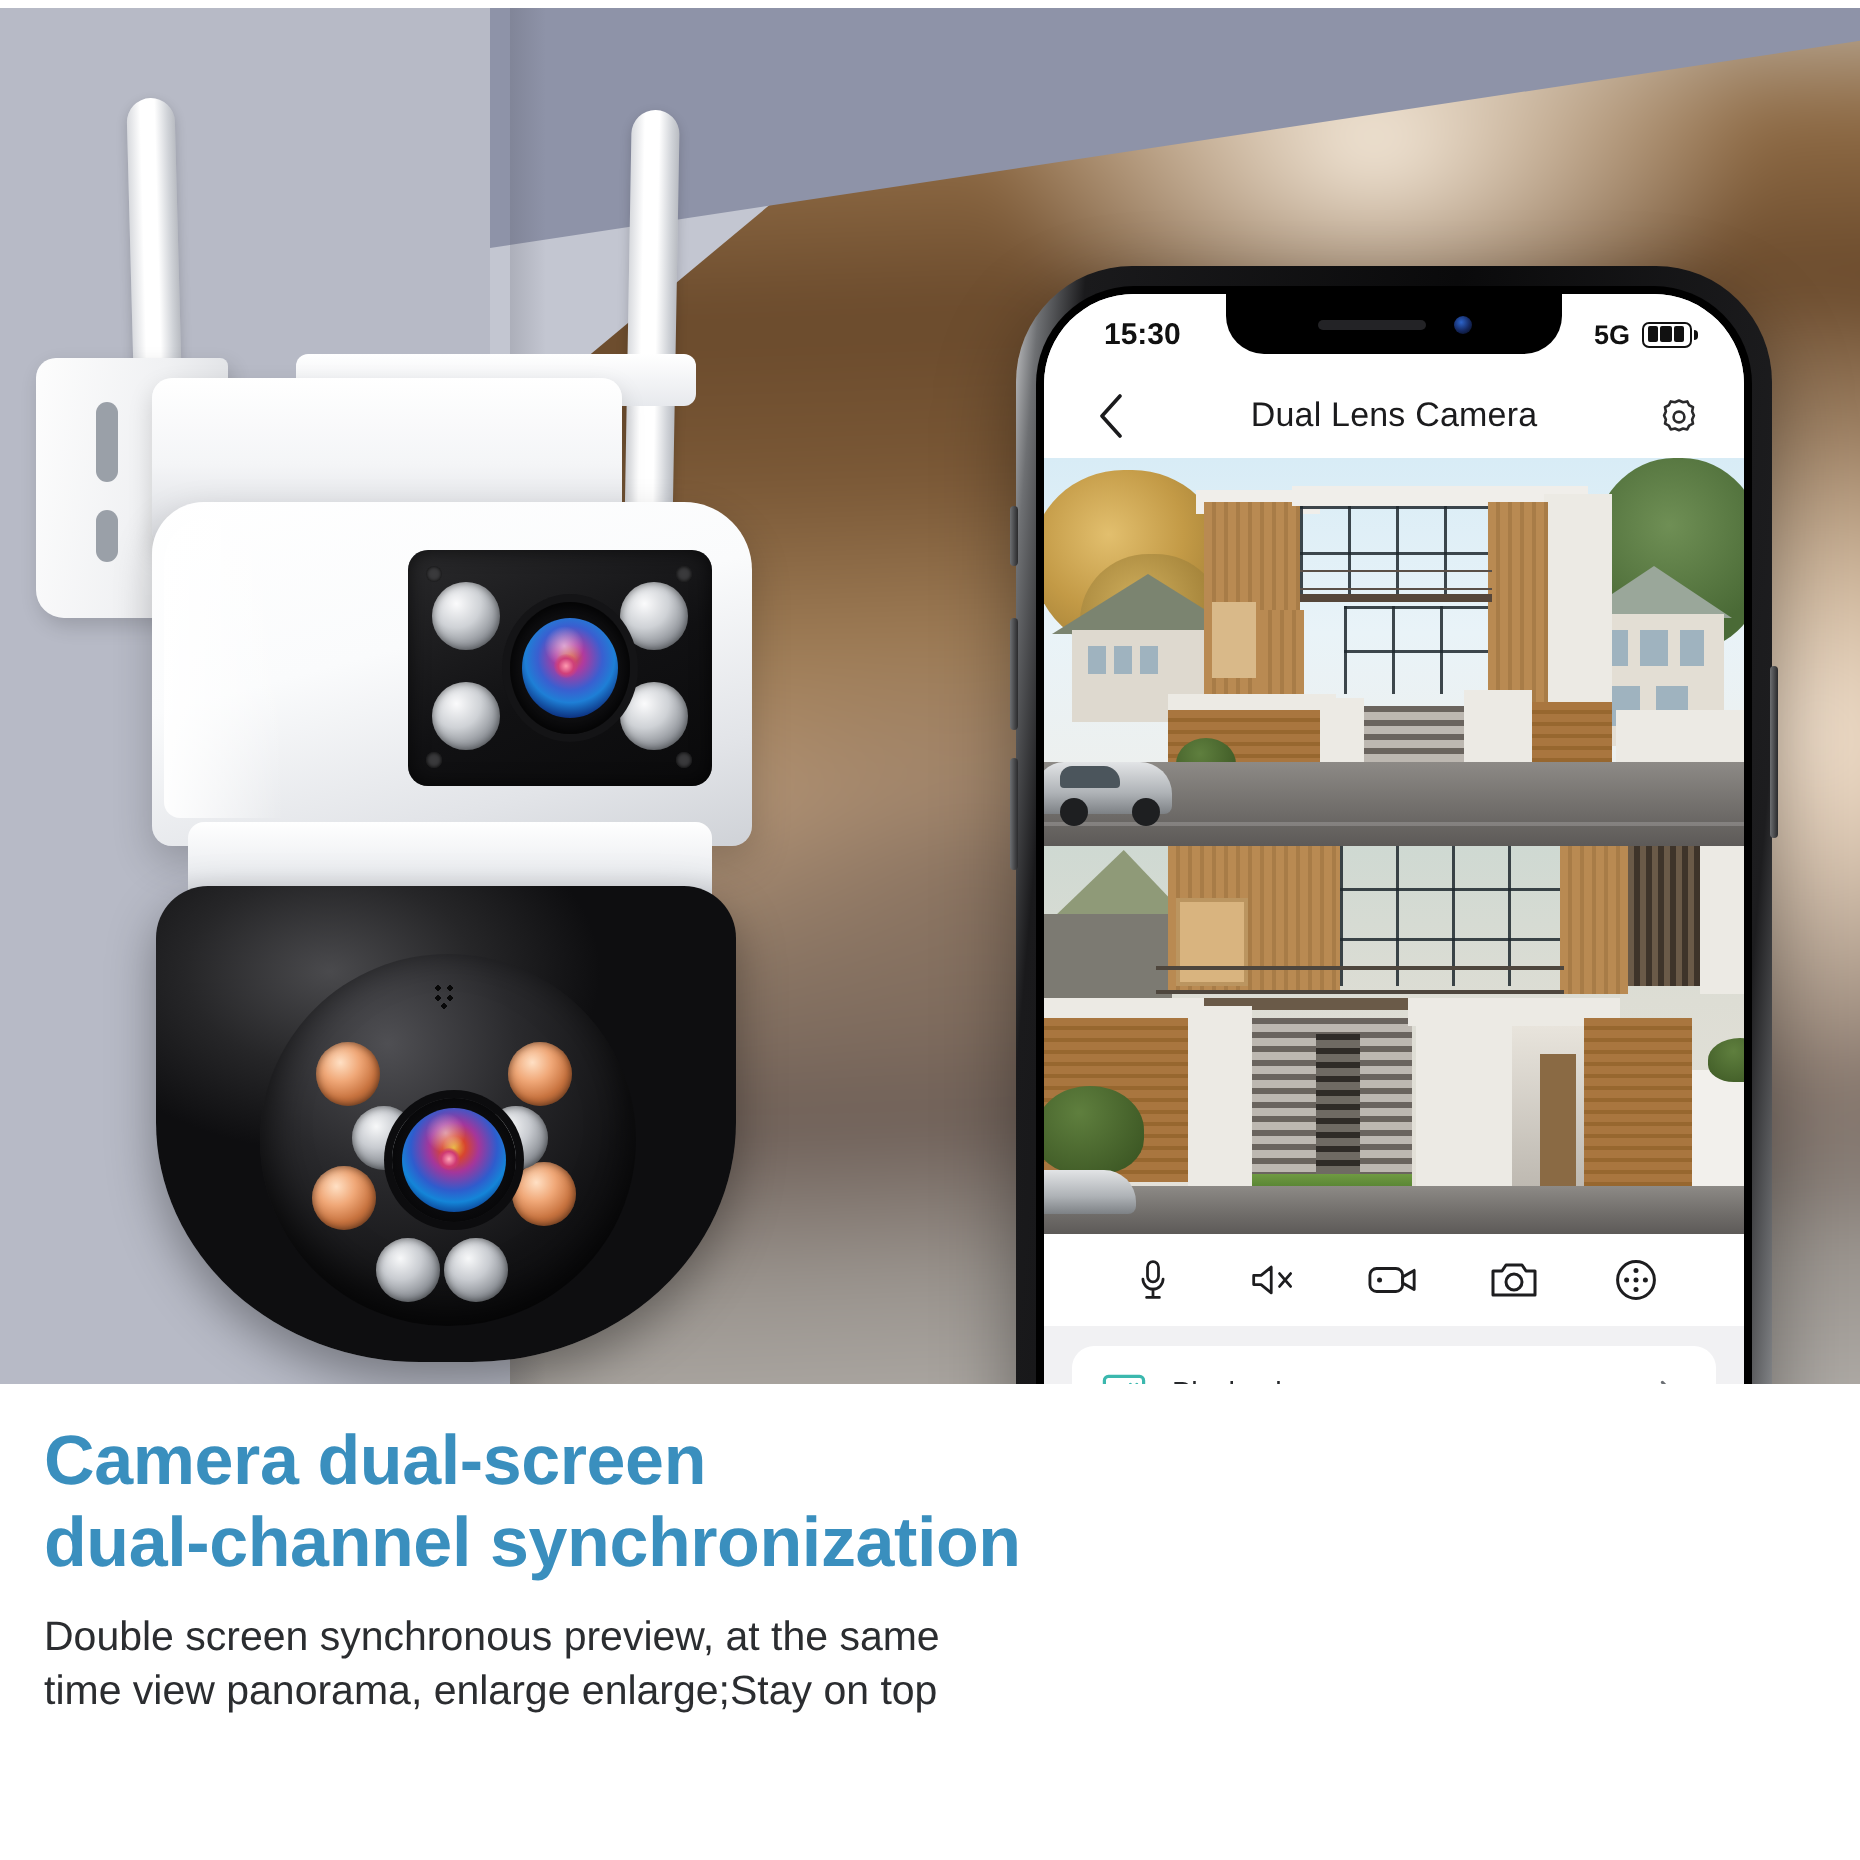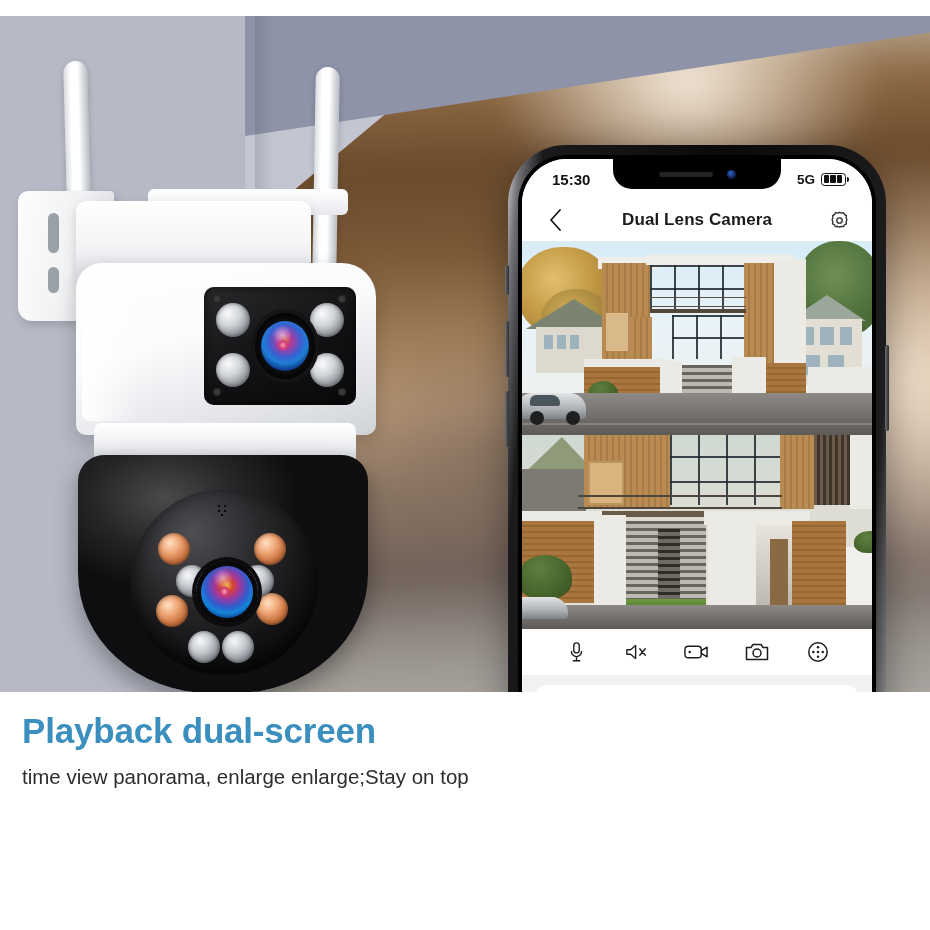--- a/index.html
+++ b/index.html
@@ -7,21 +7,21 @@
   body {
     font-family: "Liberation Sans", sans-serif;
     background: #ffffff;
     overflow: hidden;
     position: relative;
   }
 
   
   .scene {
     position: absolute;
-    left: 0; top: 16px;
+    left: 0; top: 4px;
     width: 930px; height: 692px;
     overflow: hidden;
     background: #a16207;
   }
   
   .bg-blur {
     position: absolute; inset: -40px;
     background:
       radial-gradient(ellipse 300px 200px at 72% 14%, rgba(250,240,226,0.95), rgba(250,240,226,0) 65%),
       radial-gradient(ellipse 260px 320px at 94% 52%, rgba(244,228,210,0.92), rgba(244,228,210,0) 70%),
@@ -274,21 +274,21 @@
   .battery { position:relative; width:25px; height:13px; border:1.6px solid #111; border-radius:3.5px; display:flex; align-items:center; padding:1.5px; gap:1.5px;}
   .battery:after{ content:""; position:absolute; right:-4px; top:3.5px; width:2.5px; height:5px; background:#111; border-radius:0 2px 2px 0;}
   .battery i{ display:block; width:5.3px; height:100%; background:#111; border-radius:1px; }
 
   
   .app-header {
     height: 42px; background:#fff; display:flex; align-items:center;
     padding: 0 18px; position:relative; z-index: 4;
   }
   .back-arrow { width:30px; height:30px; display:flex; align-items:center; justify-content:center; }
-  .app-title { flex:1; text-align:center; font-size:17px; font-weight:700; color:#1b1b1d; letter-spacing:.1px; }
+  .app-title { flex:1; text-align:center; font-size:17px; font-weight:400; color:#1b1b1d; letter-spacing:.1px; }
   .gear-btn { width:30px; height:30px; display:flex; align-items:center; justify-content:center; }
 
   
   .feed { position:relative; width:100%; overflow:hidden; background:#222; }
   .feed.top { height: 194px; }
   .feed.bottom { height: 194px; }
 
   
   .sky { position:absolute; inset:0; background: linear-gradient(180deg,#d8ecf6 0%,#e9f3f8 45%,#efeee9 100%); }
   .tree { position:absolute; border-radius:50% 50% 45% 55%; }
@@ -584,18 +584,20 @@
 
         </div>
 
       </div>
     </div>
   </div>
 </div>
 
 <div class="textblock">
   <div class="headline">
-    <div>Playback dual-screen</div>
+    <div>Camera dual-screen</div>
+    <div>dual-channel synchronization</div>
   </div>
   <div class="subtext">
+    <div>Double screen synchronous preview, at the same</div>
     <div>time view panorama, enlarge enlarge;Stay on top</div>
   </div>
 </div>
 
 </body></html>

